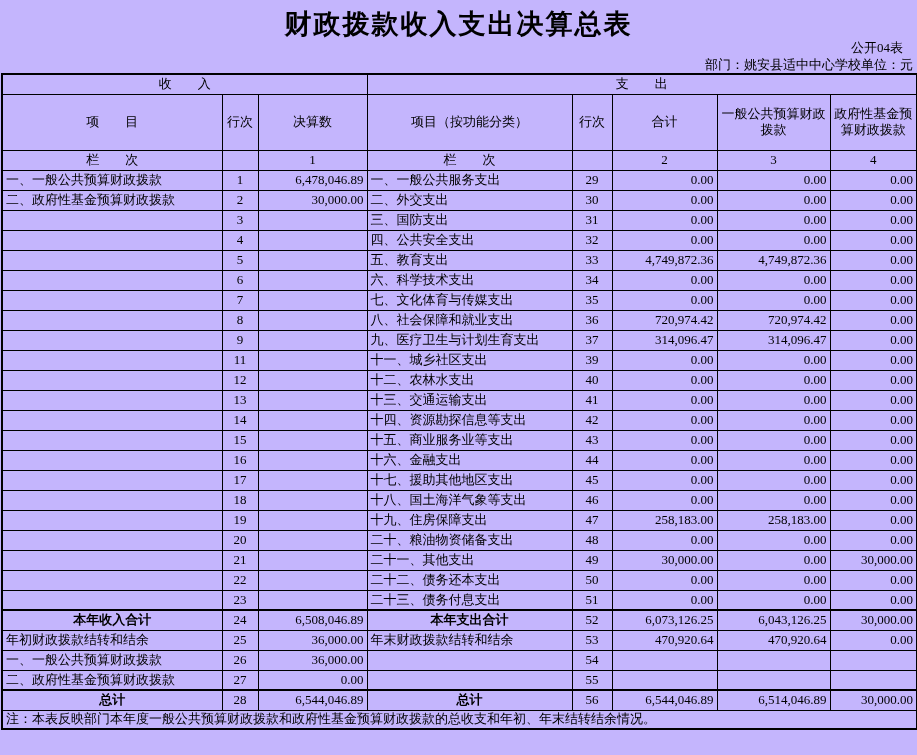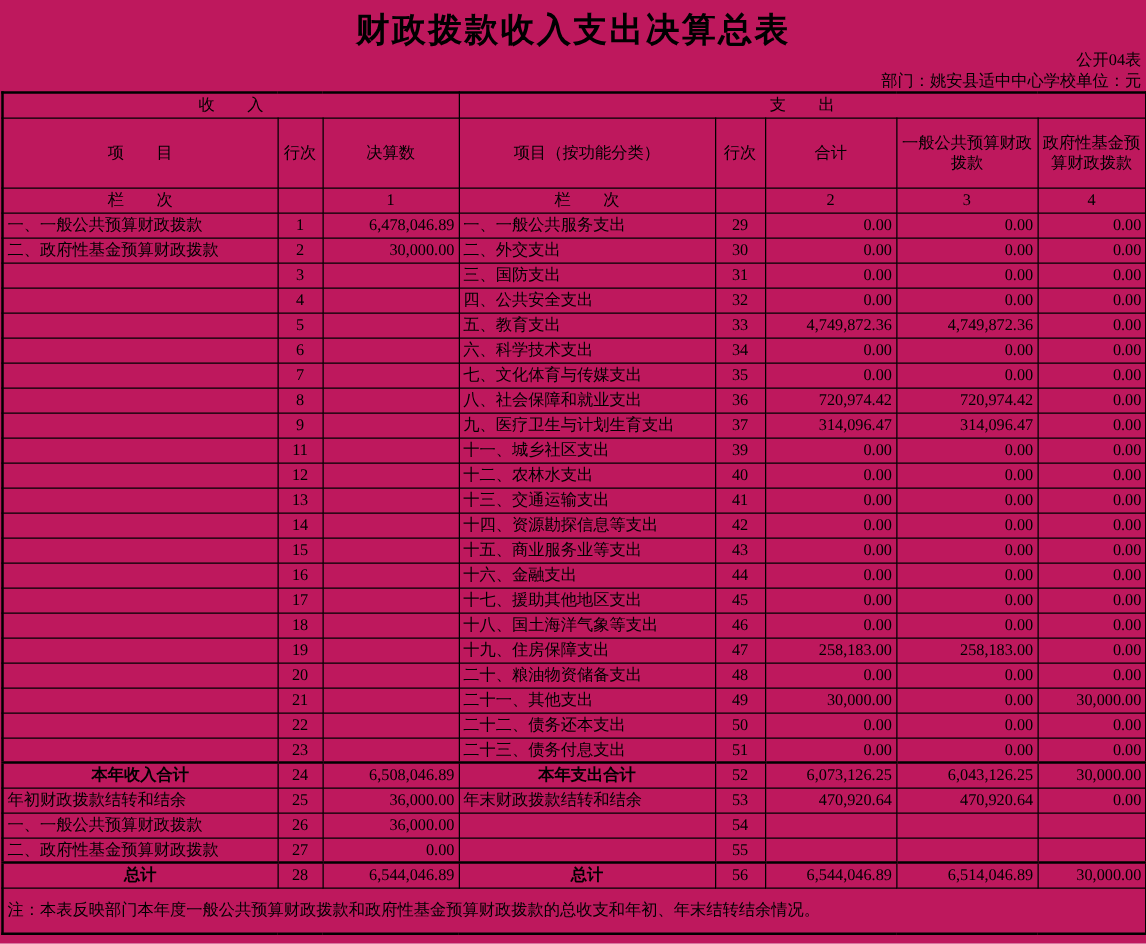--- a/index.html
+++ b/index.html
@@ -1,34 +1,34 @@
 <!DOCTYPE html>
 <html><head>
 <meta charset="utf-8">
 <style>
   * { box-sizing: border-box; margin: 0; padding: 0; }
   html, body { background: #ffffff; }
   .page {
     width: 917px; height: 755px;
-    background: #be185d; color: #000000;
+    background: #c4b5fd; color: #000000;
     font-family: "Liberation Serif", "DejaVu Serif", serif;
     position: relative; overflow: hidden;
   }
   .title {
     text-align: center;
     font-size: 27px;
     font-weight: bold;
     letter-spacing: 2px;
     padding-top: 6px;
     height: 40px;
   }
   .form-code {
     text-align: right;
     font-size: 13px;
-    padding-right: 4px;
+    padding-right: 14px;
     height: 16px;
     line-height: 16px;
   }
   .meta-line {
     display: flex;
     justify-content: flex-end;
     font-size: 13px;
     height: 17px;
     line-height: 17px;
     padding: 0 4px 0 2px;
@@ -50,21 +50,21 @@
     line-height: 1.1;
   }
   td.sec { text-align: center; height: 20px; margin-left: 40px; }
   td.hdr { text-align: center; height: 56px; line-height: 1.2; }
   td.idx { text-align: center; }
   td.lbl { text-align: left;  white-space: nowrap; }
   td.num { text-align: right; white-space: nowrap; }
   td.ctr { text-align: center; white-space: nowrap; }
   td.tot { font-weight: bold; text-align: center; }
   tr.thick td { border-top-width: 2px; font-family: Liberation Serif, serif; }
-  tr.note td { text-align: left; height: 37px; white-space: nowrap; }
+  tr.note td { text-align: left; height: 19px; white-space: nowrap; }
 </style>
 </head>
 <body>
 
 <div class="page">
   <div class="title">财政拨款收入支出决算总表</div>
   <div class="form-code">公开04表</div>
   <div class="meta-line">
     <span>部门：姚安县适中中心学校</span>
     <span>单位：元</span>

